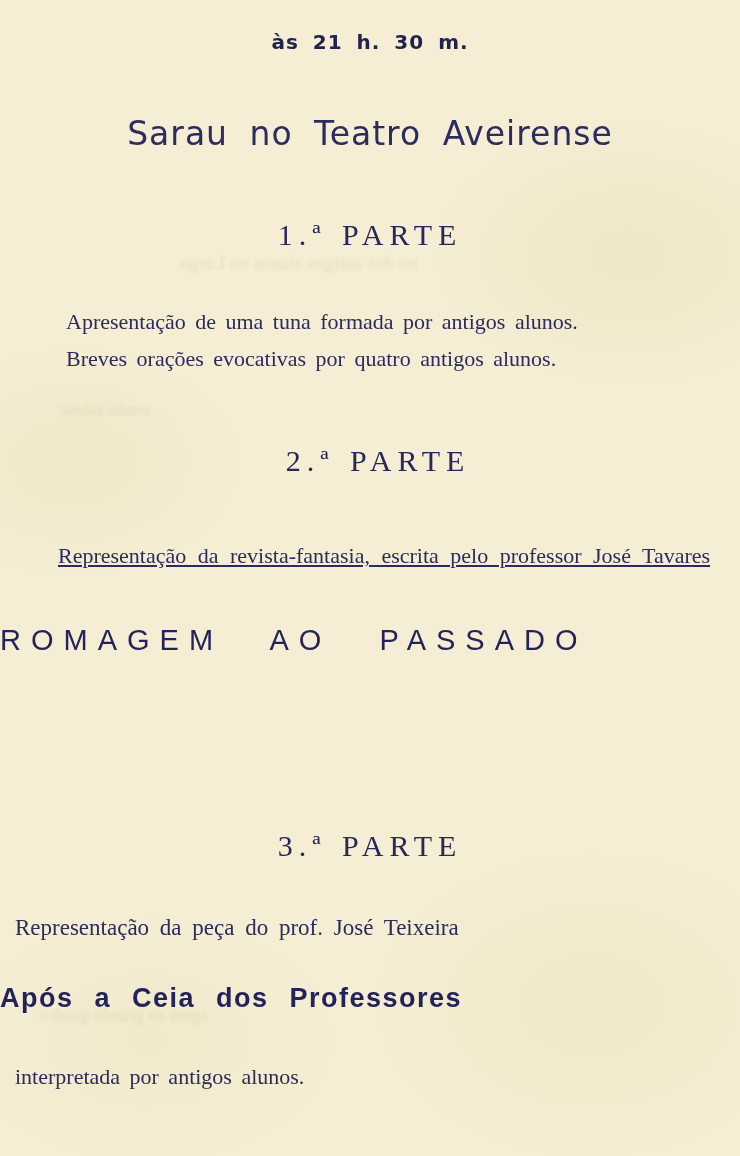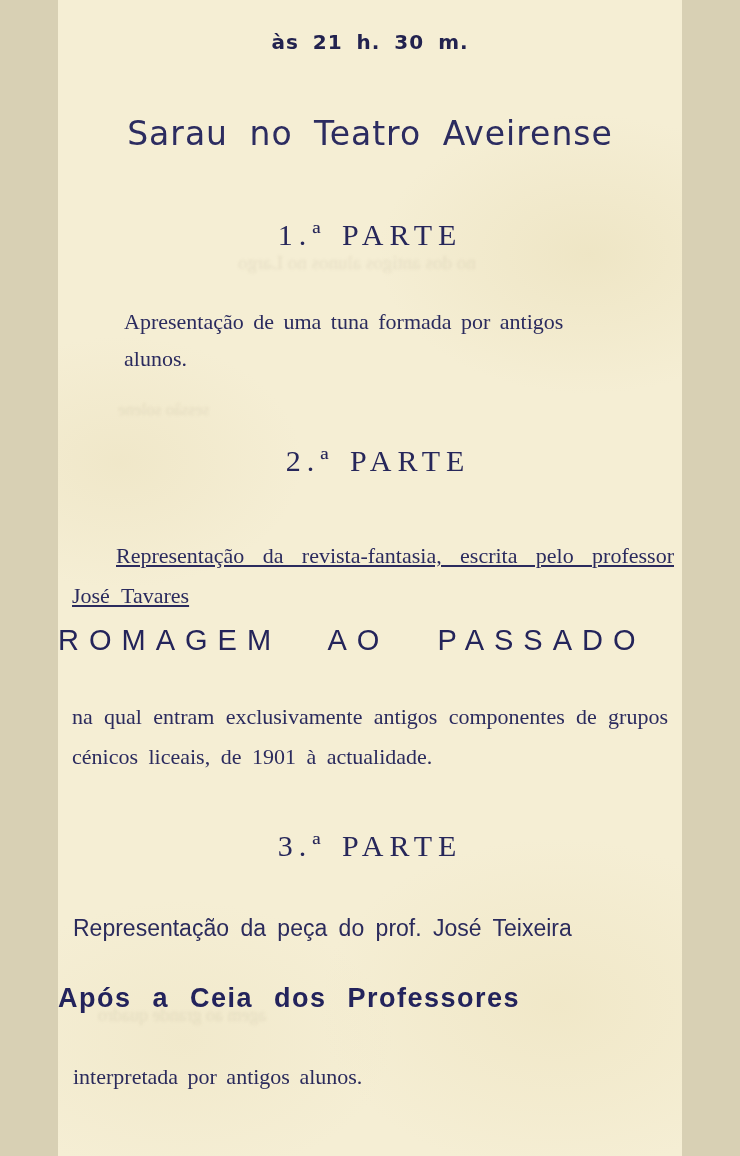--- a/index.html
+++ b/index.html
@@ -2,21 +2,21 @@
 <html><head>
 <meta charset="utf-8">
 <style>
   html, body {
     margin: 0;
     padding: 0;
     background: #d8d0b4;
   }
   .page {
     position: relative;
-    width: 624px;
+    width: 740px;
     height: 1156px;
     margin: 0 auto;
     overflow: hidden;
     background:
       radial-gradient(ellipse 300px 200px at 85% 22%, rgba(226,214,170,0.35), rgba(0,0,0,0) 70%),
       radial-gradient(ellipse 260px 180px at 10% 40%, rgba(228,216,176,0.30), rgba(0,0,0,0) 70%),
       radial-gradient(ellipse 340px 240px at 80% 87%, rgba(232,220,178,0.35), rgba(0,0,0,0) 70%),
       radial-gradient(ellipse 300px 200px at 20% 90%, rgba(230,219,180,0.25), rgba(0,0,0,0) 70%),
       #f5eed4;
     color: #2b2b5c;
@@ -103,21 +103,21 @@
     font-size: 27px;
     font-weight: bold;
     letter-spacing: 1.5px;
     word-spacing: 12px;
     color: #23235c;
   }
   .line-teixeira {
     top: 915px;
     left: 15px;
     right: 40px;
-    font-family: Liberation Sans, sans-serif;
+    font-family: Liberation Serif, serif;
     font-size: 23px;
     word-spacing: 5px;
     text-align: left;
   }
   .line-interpretada {
     top: 1064px;
     left: 15px;
     right: 40px;
     font-family: "Liberation Serif", serif;
     font-size: 22px;
@@ -144,29 +144,29 @@
 <div class="page">
 
   <div class="abs time">às 21 h. 30 m.</div>
 
   <div class="abs main-title">Sarau no Teatro Aveirense</div>
 
   <div class="abs part-heading h1">1.ª PARTE</div>
 
   <div class="abs para para-1">
     <div>Apresentação de uma tuna formada por antigos alunos.</div>
+    <div>Breves orações evocativas por quatro antigos alunos.</div>
   </div>
 
   <div class="abs part-heading h2">2.ª PARTE</div>
 
   <div class="abs para para-2">Representação da revista-fantasia, escrita pelo professor José Tavares</div>
 
   <div class="abs deco-title deco-romagem">ROMAGEM AO PASSADO</div>
 
-  <div class="abs para para-3">na qual entram exclusivamente antigos componentes de grupos cénicos liceais, de 1901 à actualidade.</div>
 
   <div class="abs part-heading h3">3.ª PARTE</div>
 
   <div class="abs line-teixeira">Representação da peça do prof. José Teixeira</div>
 
   <div class="abs deco-title deco-apos">Após a Ceia dos Professores</div>
 
   <div class="abs line-interpretada">interpretada por antigos alunos.</div>
 
   <div class="ghost ghost-1">no dos antigos alunos no Largo</div>

